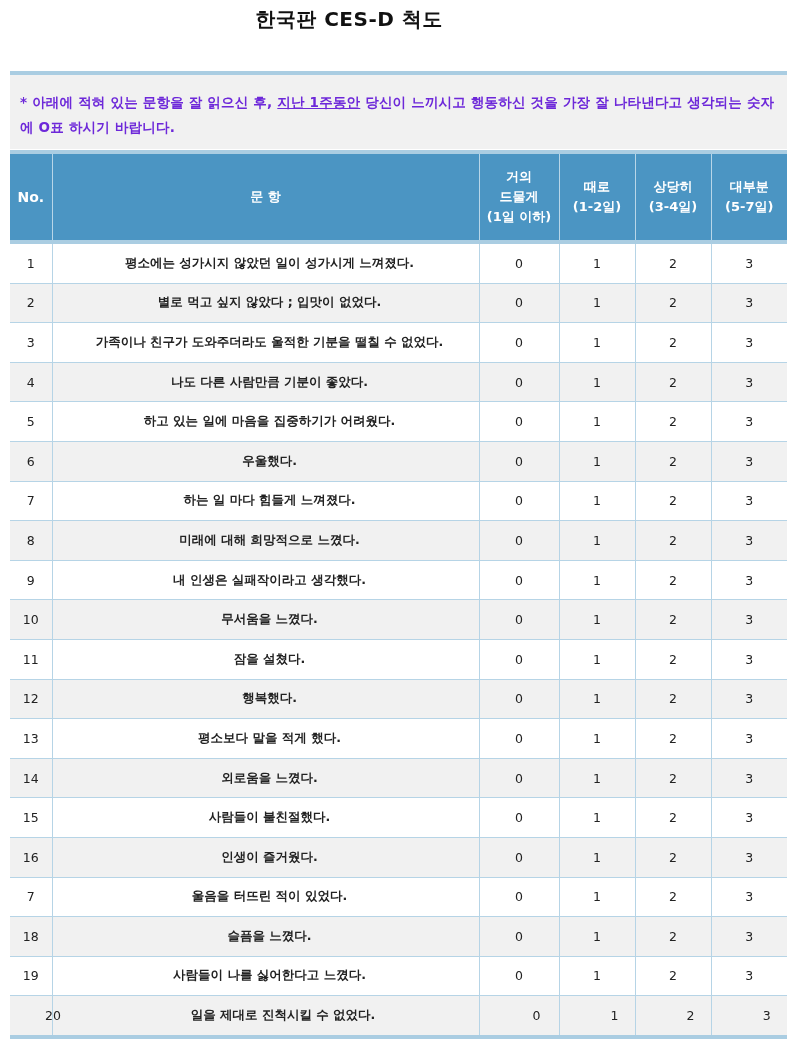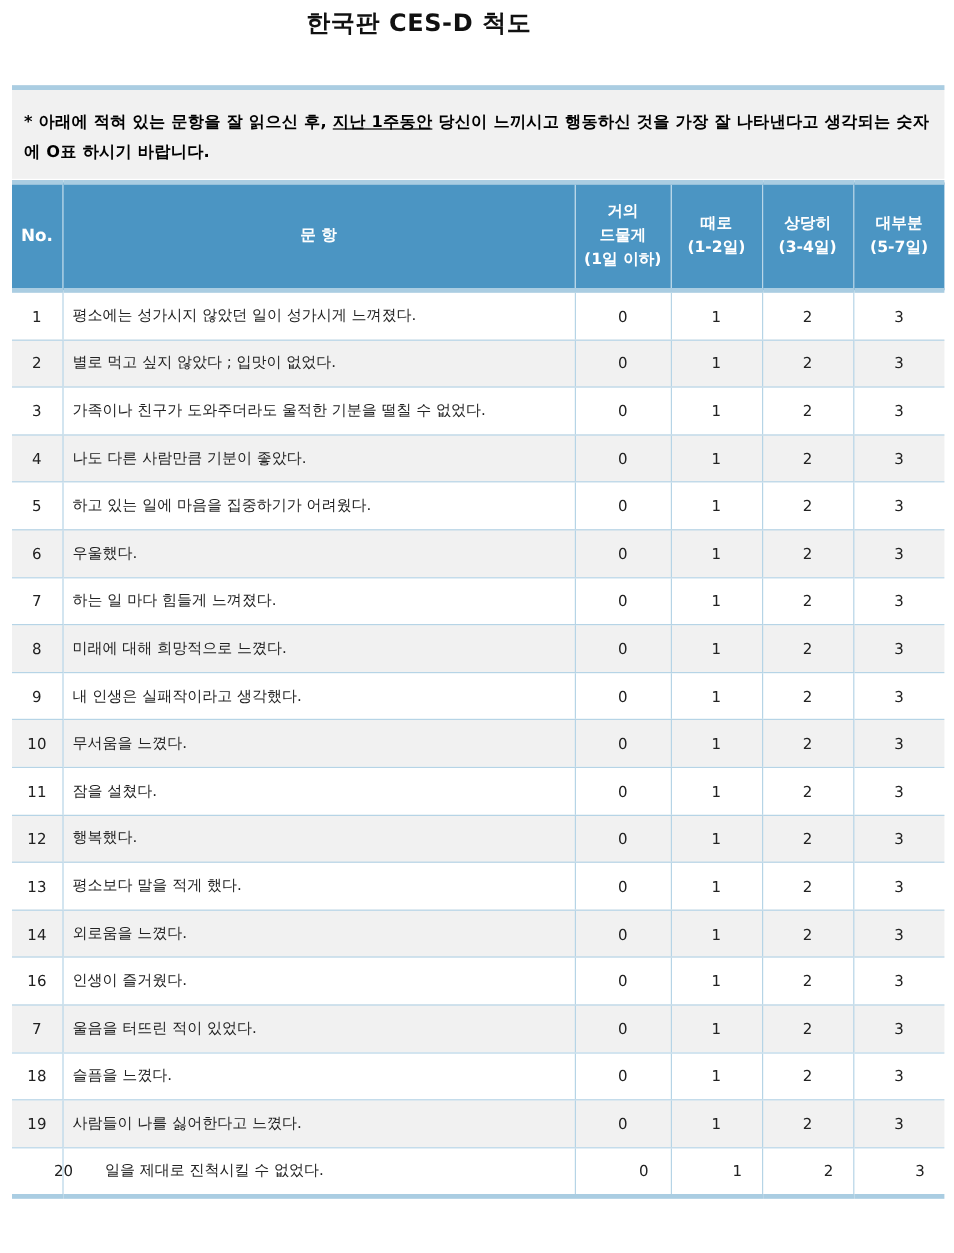--- a/index.html
+++ b/index.html
@@ -8,39 +8,39 @@
     font-family: "DejaVu Sans", "Liberation Sans", sans-serif; color: #222;
   }
   .title {
     position: absolute; left: 0; top: 6px; width: 698px; text-align: center;
     font-size: 20px; font-weight: bold; color: #111; letter-spacing: 0.5px;
   }
   .instruction {
     position: absolute; left: 10px; top: 71px; width: 777px; height: 78px;
     background: #f1f1f1; border-top: 4px solid #aacde2; box-sizing: border-box;
     padding: 15px 10px 0 10px; font-size: 13.5px; font-weight: bold; line-height: 25px;
-    color: #000000; letter-spacing: 0.2px;
+    color: #6d28d9; letter-spacing: 0.2px;
   }
   .instruction u { text-decoration: underline; }
   table.scale {
     position: absolute; left: 10px; top: 150px; width: 777px;
     border-collapse: collapse; table-layout: fixed;
   }
   table.scale th {
     background: #4b95c3; color: #ffffff; font-weight: bold; font-size: 13px;
     height: 86px; border-left: 1px solid #b8d6e8; border-top: 4px solid #aacde2;
     border-bottom: 4px solid #aacde2; text-align: center; line-height: 20px; padding: 0;
   }
   table.scale th:first-child { border-left: none; font-size: 14px; }
   table.scale td {
     height: 38.6px; font-size: 12.5px; border-bottom: 1px solid #b6d4e6;
     border-left: 1px solid #b6d4e6; text-align: center; padding: 0; color: #222;
   }
   table.scale td:first-child { border-left: none; }
-  table.scale td.item { text-align: left; padding-left: 8px; }
+  table.scale td.item { text-align: center; padding-left: 8px; font-weight: bold; }
   table.scale tr:nth-child(even) td { background: #f1f1f1; }
   table.scale tr:nth-child(odd) td { background: #ffffff; }
   table.scale tbody tr:last-child td { border-bottom: 4px solid #aacde2; padding-left: 35px; }
 </style>
 </head>
 <body>
 
 <div class="title">한국판 CES-D 척도</div>
 
 <div class="instruction">
@@ -186,20 +186,28 @@
       </tr>
       <tr>
         <td>14</td>
         <td class="item">외로움을 느꼈다.</td>
         <td>0</td>
         <td>1</td>
         <td>2</td>
         <td>3</td>
       </tr>
       <tr>
+        <td>15</td>
+        <td class="item">사람들이 불친절했다.</td>
+        <td>0</td>
+        <td>1</td>
+        <td>2</td>
+        <td>3</td>
+      </tr>
+      <tr>
         <td>16</td>
         <td class="item">인생이 즐거웠다.</td>
         <td>0</td>
         <td>1</td>
         <td>2</td>
         <td>3</td>
       </tr>
       <tr>
         <td>7</td>
         <td class="item">울음을 터뜨린 적이 있었다.</td>

